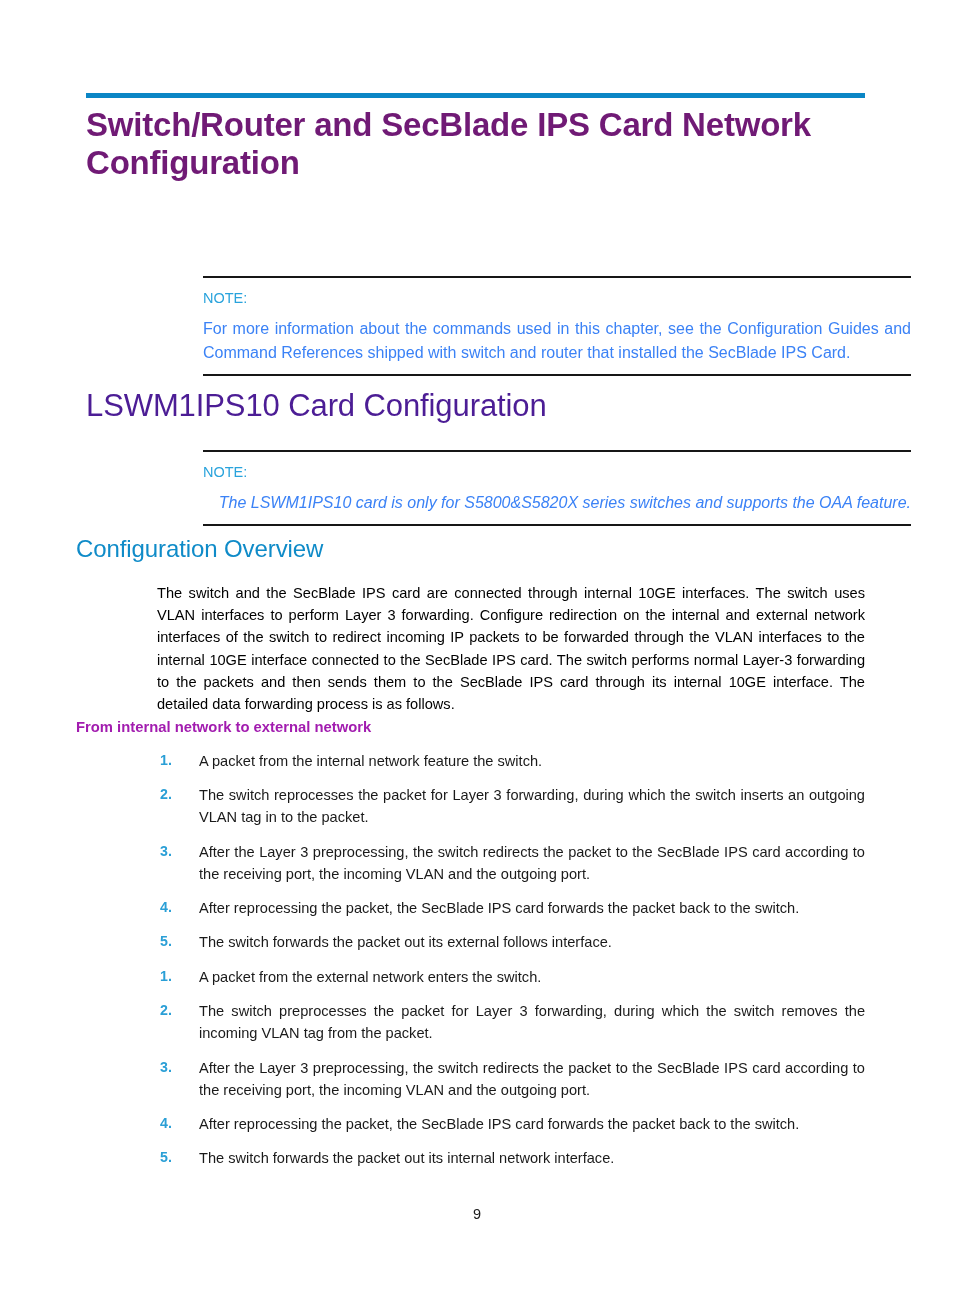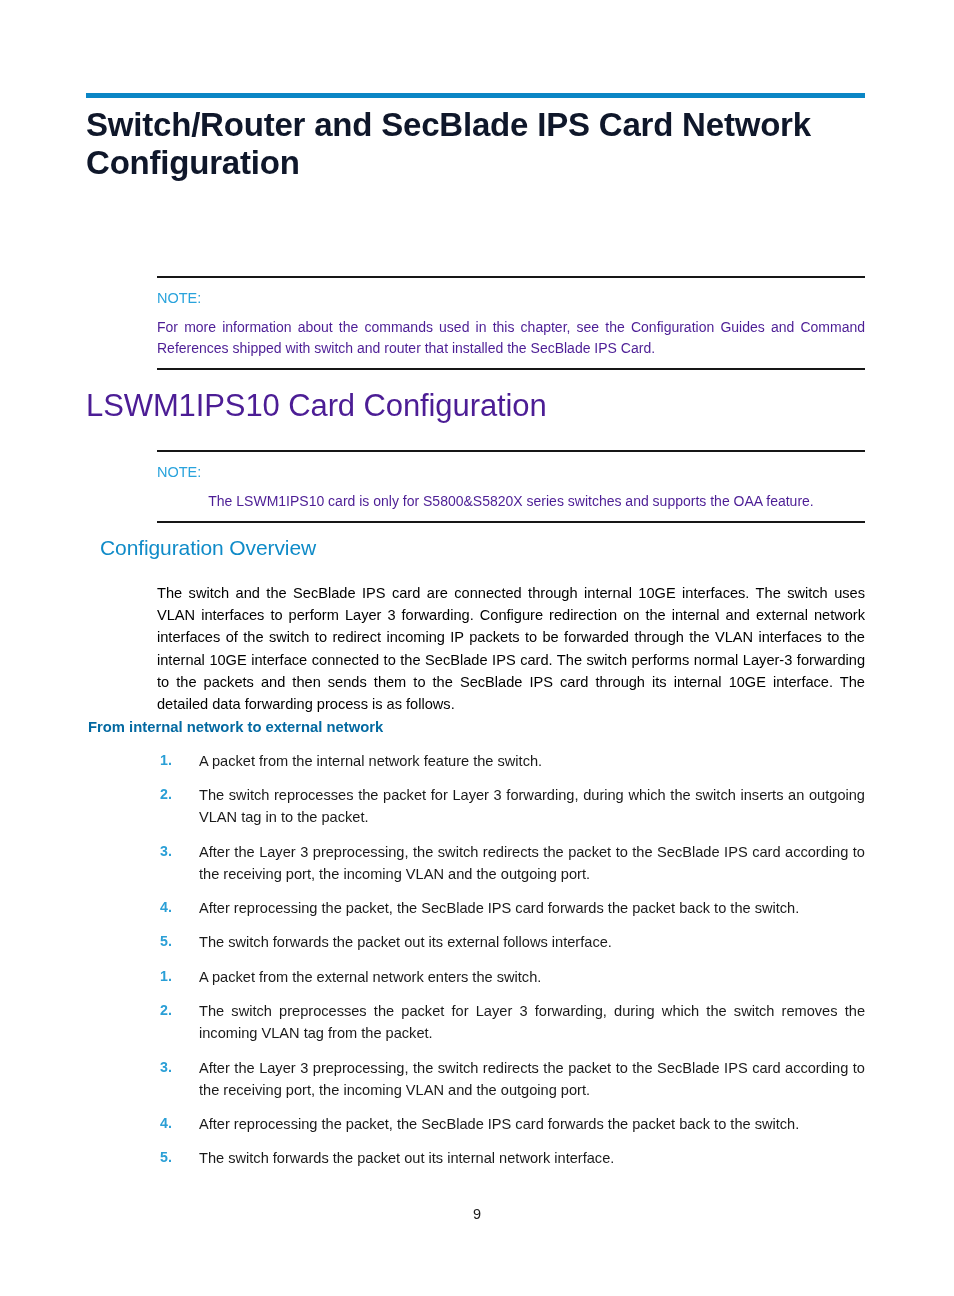--- a/index.html
+++ b/index.html
@@ -32,44 +32,46 @@
   }
   .chapter-title {
     position: absolute;
     left: 86px;
     top: 106px;
     width: 790px;
     font-size: 33px;
     font-weight: bold;
     line-height: 1.16;
     letter-spacing: -0.2px;
-    color: #0f172a;
+    color: #701a75;
   }
 
   
   .note {
     position: absolute;
     border-top: 2px solid #171717;
     border-bottom: 2px solid #171717;
     padding: 10px 0 9px 0;
+    margin-left: 46px;
   }
   .note-label {
     font-size: 14.5px;
     color: #29a3dc;
     line-height: 1.5;
     margin-bottom: 7px;
   }
   .note-body {
-    font-size: 14px;
-    color: #4c1d95;
+    font-size: 16px;
+    color: #3b82f6;
     line-height: 1.52;
     text-align: justify;
   }
   .note-body.nowrap-justify {
-    text-align: center;
+    text-align: right;
+    font-style: italic;
   }
 
   #note-1 {
     left: 157px;
     top: 276px;
     width: 708px;
   }
   #note-2 {
     left: 157px;
     top: 450px;
@@ -86,22 +88,22 @@
     letter-spacing: -0.1px;
     line-height: 1.1;
   }
   #sec-lswm {
     top: 389px;
   }
 
   
   .subsection-title {
     position: absolute;
-    left: 100px;
-    font-size: 21px;
+    left: 76px;
+    font-size: 24px;
     font-weight: normal;
     color: #0f8bc8;
     letter-spacing: -0.1px;
     line-height: 1.1;
   }
   #sec-overview {
     top: 536px;
   }
 
   
@@ -115,24 +117,24 @@
     text-justify: inter-word;
     color: #000000;
   }
   #para-overview {
     top: 582px;
   }
 
   
   .runin-heading {
     position: absolute;
-    left: 88px;
+    left: 76px;
     font-size: 14.8px;
     font-weight: bold;
-    color: #0369a1;
+    color: #a21caf;
     line-height: 1.3;
   }
   #head-int-ext { top: 718px; }
   #head-ext-int { top: 934px; }
 
   
   .numlist {
     position: absolute;
     left: 157px;
     width: 708px;

